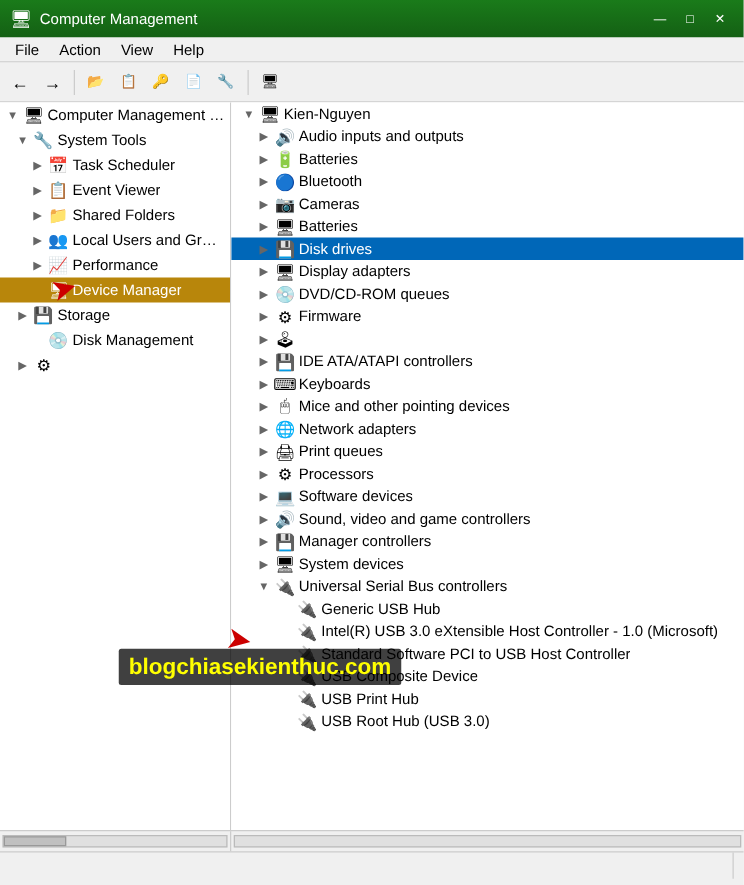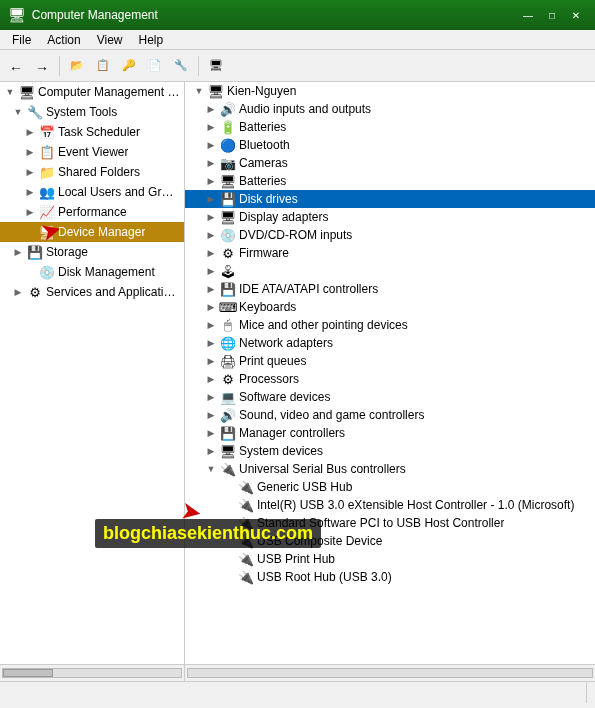--- a/index.html
+++ b/index.html
@@ -291,21 +291,20 @@
 
       <div class="tree-item" style="padding-left:24px;">
         <span class="tree-expand" style="width:12px;"></span>
         <span class="tree-icon">💿</span>
         <span class="tree-label">Disk Management</span>
       </div>
 
       <div class="tree-item" style="padding-left:12px;">
         <span class="tree-expand">▶</span>
         <span class="tree-icon">⚙</span>
-        <span class="tree-label">Services and Applications</span>
       </div>
     </div>
 
     <div class="right-panel">
 
       <div class="right-tree-item">
         <span class="indent" style="width:4px;"></span>
         <span class="tree-expand">▼</span>
         <span class="tree-icon">🖥</span>
         <span class="tree-label">Kien-Nguyen</span>
@@ -349,21 +348,21 @@
 
       <div class="right-tree-item" style="padding-left:20px;">
         <span class="tree-expand">▶</span>
         <span class="tree-icon">🖥</span>
         <span class="tree-label">Display adapters</span>
       </div>
 
       <div class="right-tree-item" style="padding-left:20px;">
         <span class="tree-expand">▶</span>
         <span class="tree-icon">💿</span>
-        <span class="tree-label">DVD/CD-ROM inputs</span>
+        <span class="tree-label">DVD/CD-ROM queues</span>
       </div>
 
       <div class="right-tree-item" style="padding-left:20px;">
         <span class="tree-expand">▶</span>
         <span class="tree-icon">⚙</span>
         <span class="tree-label">Firmware</span>
       </div>
 
       <div class="right-tree-item" style="padding-left:20px;">
         <span class="tree-expand">▶</span>

